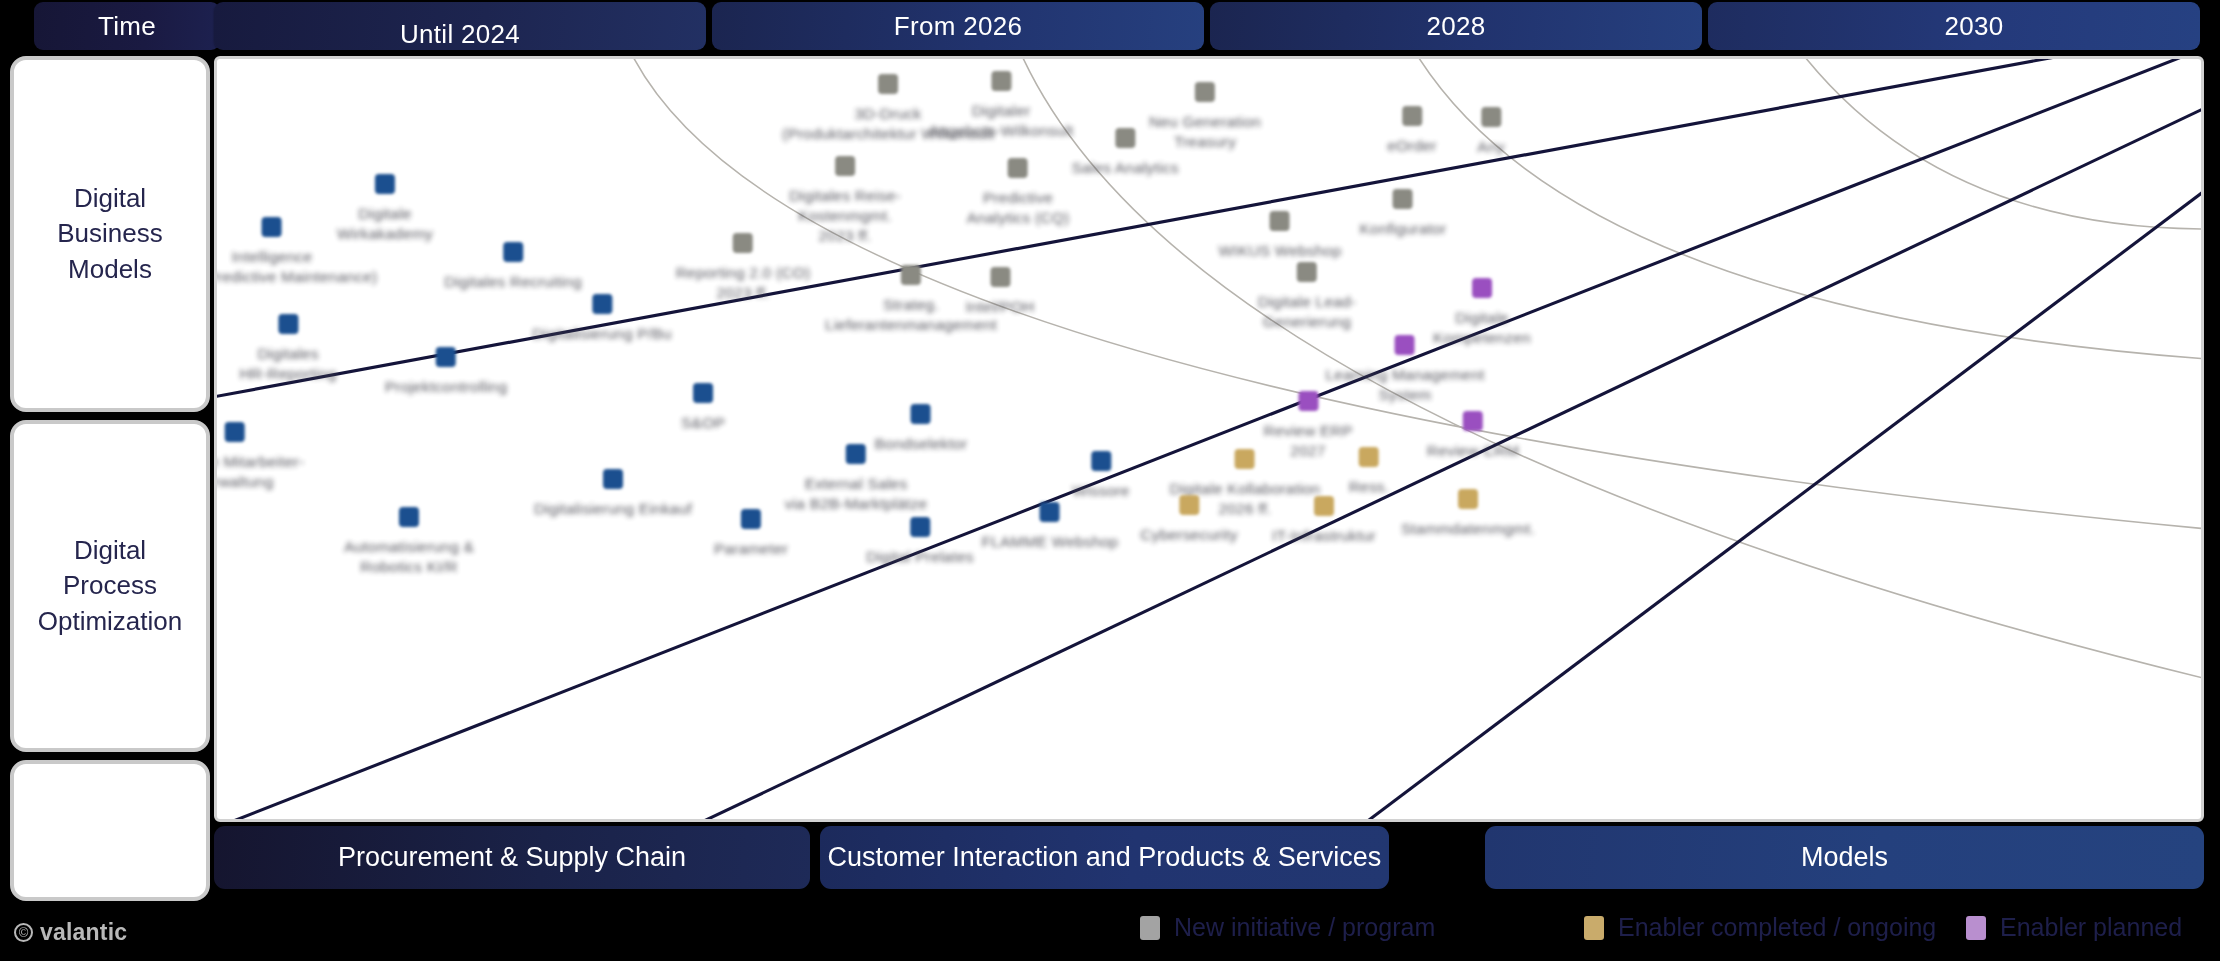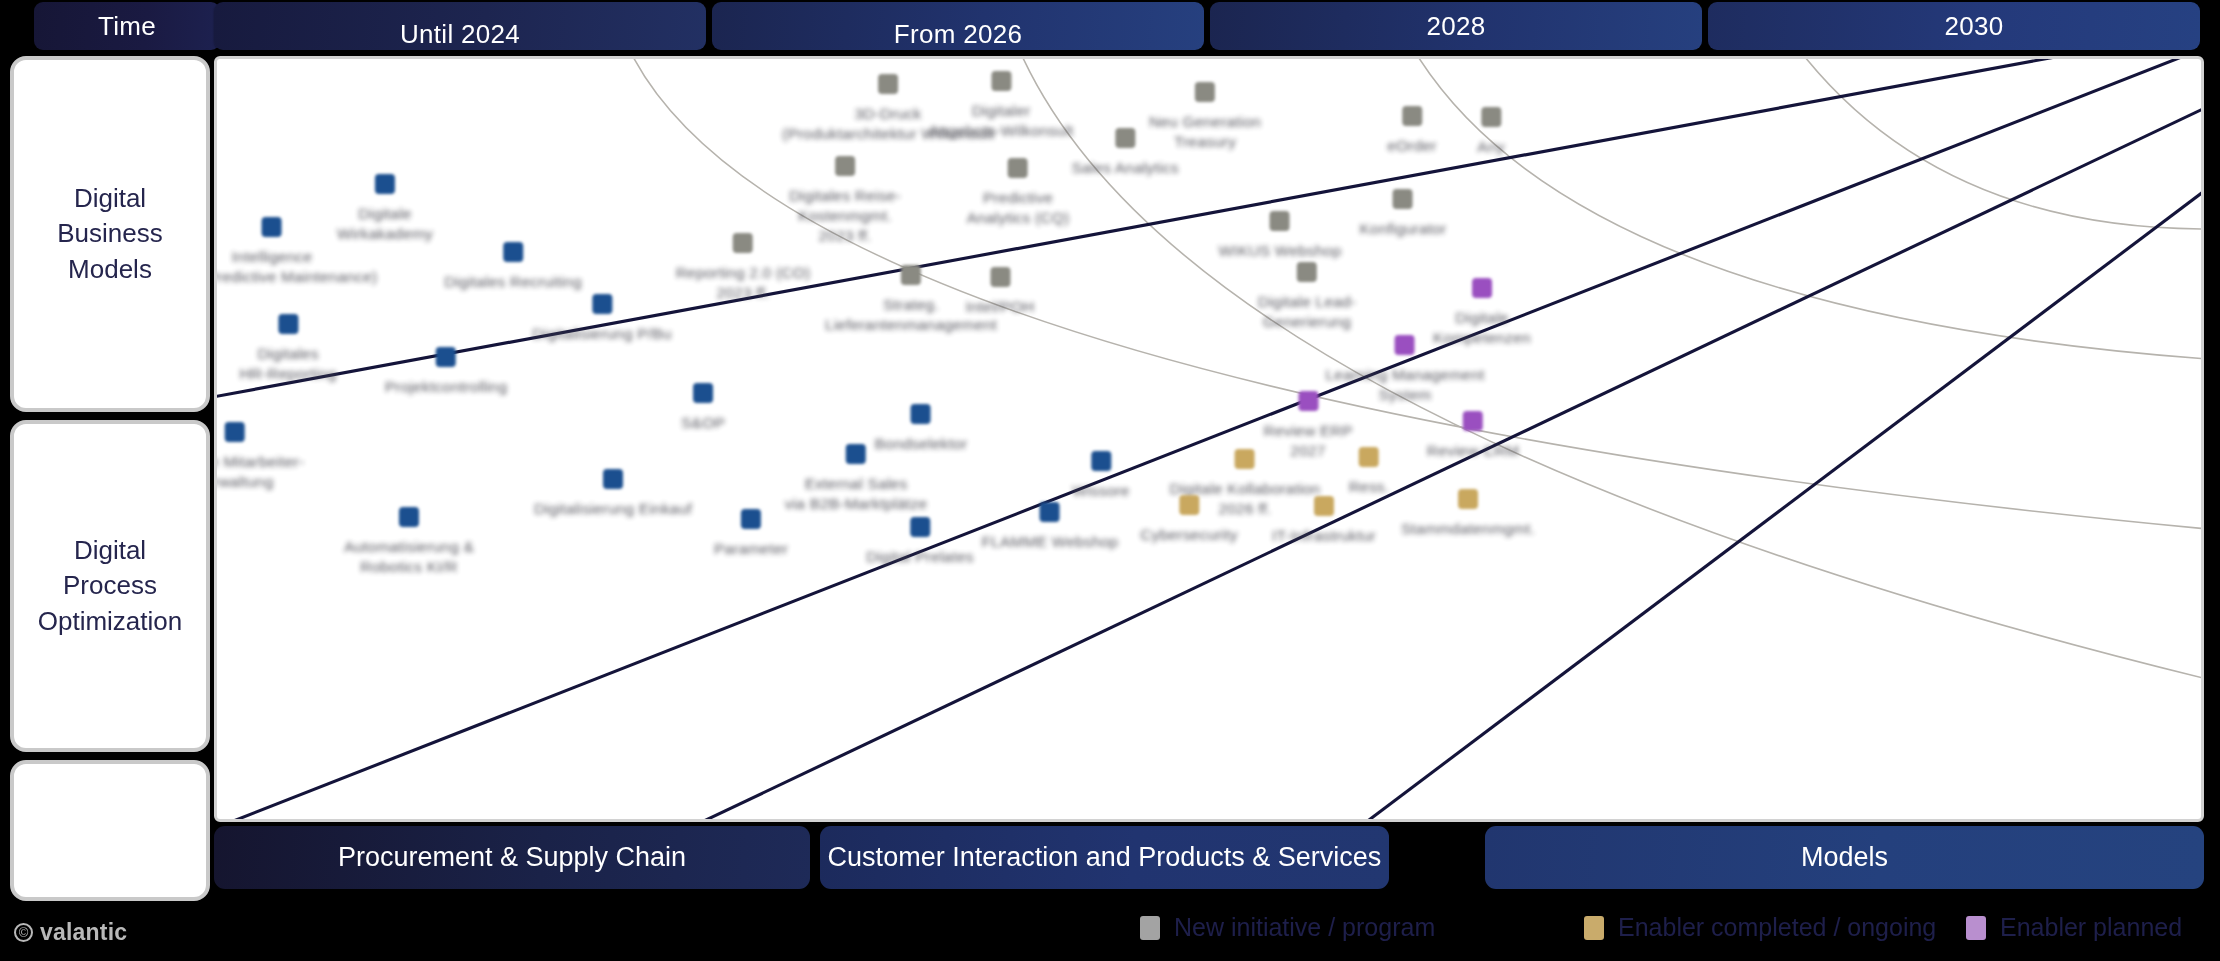--- a/index.html
+++ b/index.html
@@ -98,21 +98,21 @@
 
 <div id="root">
 
   <div class="time-header">
     <div class="time-tab dark" style="left:22px;width:186px;margin-left:12px;">
       <span>Time</span>
     </div>
     <div class="time-tab mid" style="left:214px;width:492px;align-items:flex-end;">
       <span>Until 2024</span>
     </div>
-    <div class="time-tab blue" style="left:712px;width:492px;align-items:flex-end;">
+    <div class="time-tab blue" style="left:712px;width:492px;">
       <span>From 2026</span>
     </div>
     <div class="time-tab blue" style="left:1210px;width:492px;">
       <span>2028</span>
     </div>
     <div class="time-tab blue2" style="left:1708px;width:492px;">
       <span>2030</span>
     </div>
   </div>
 

